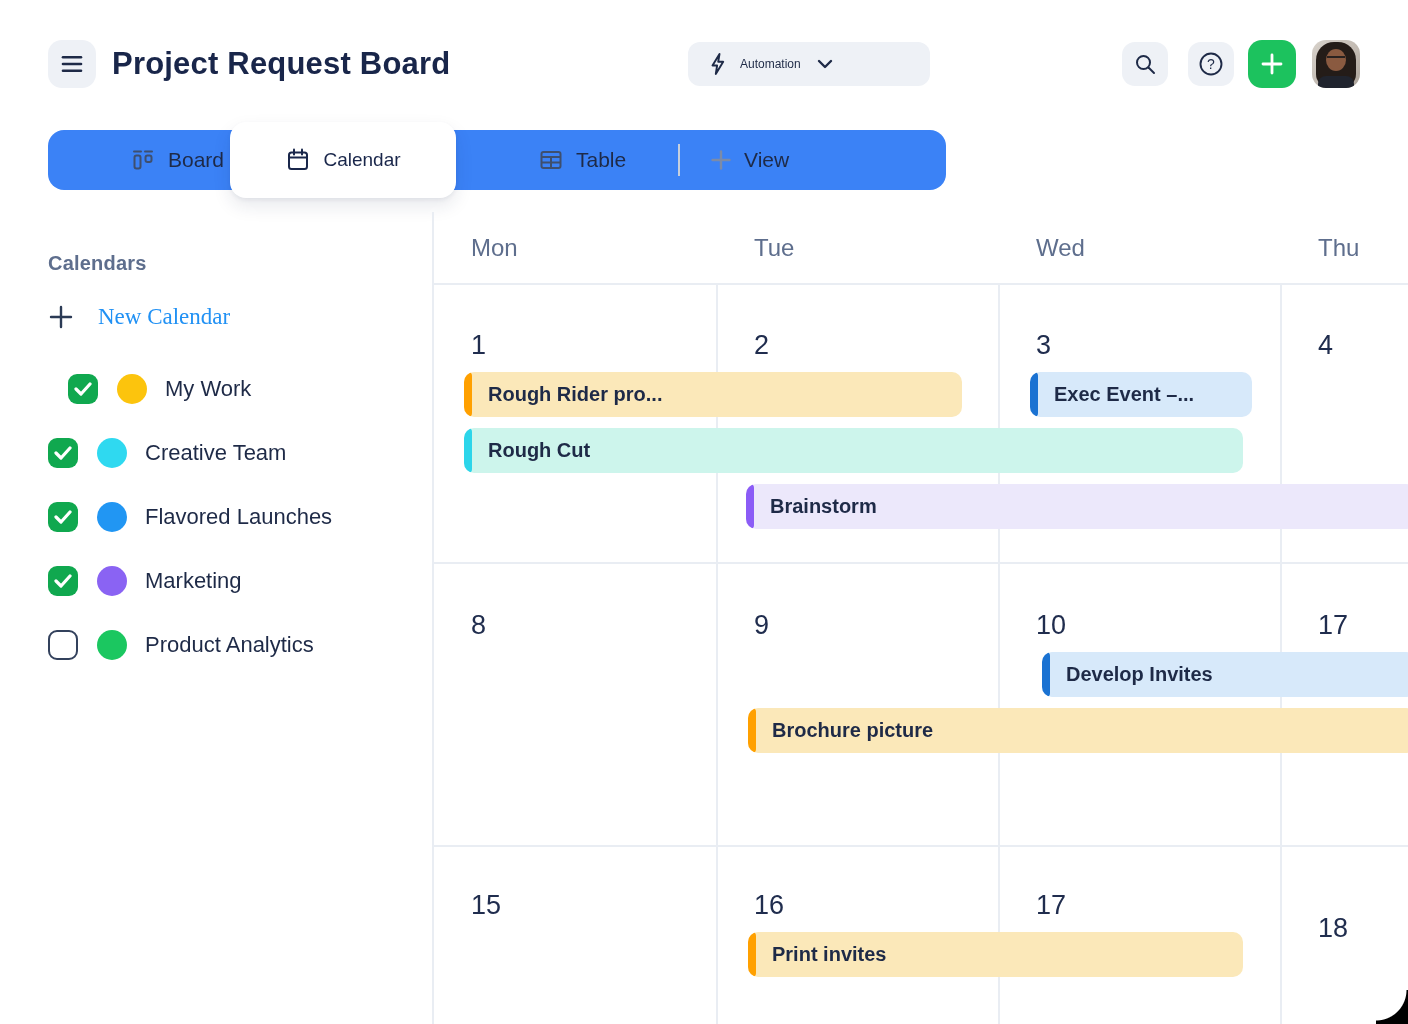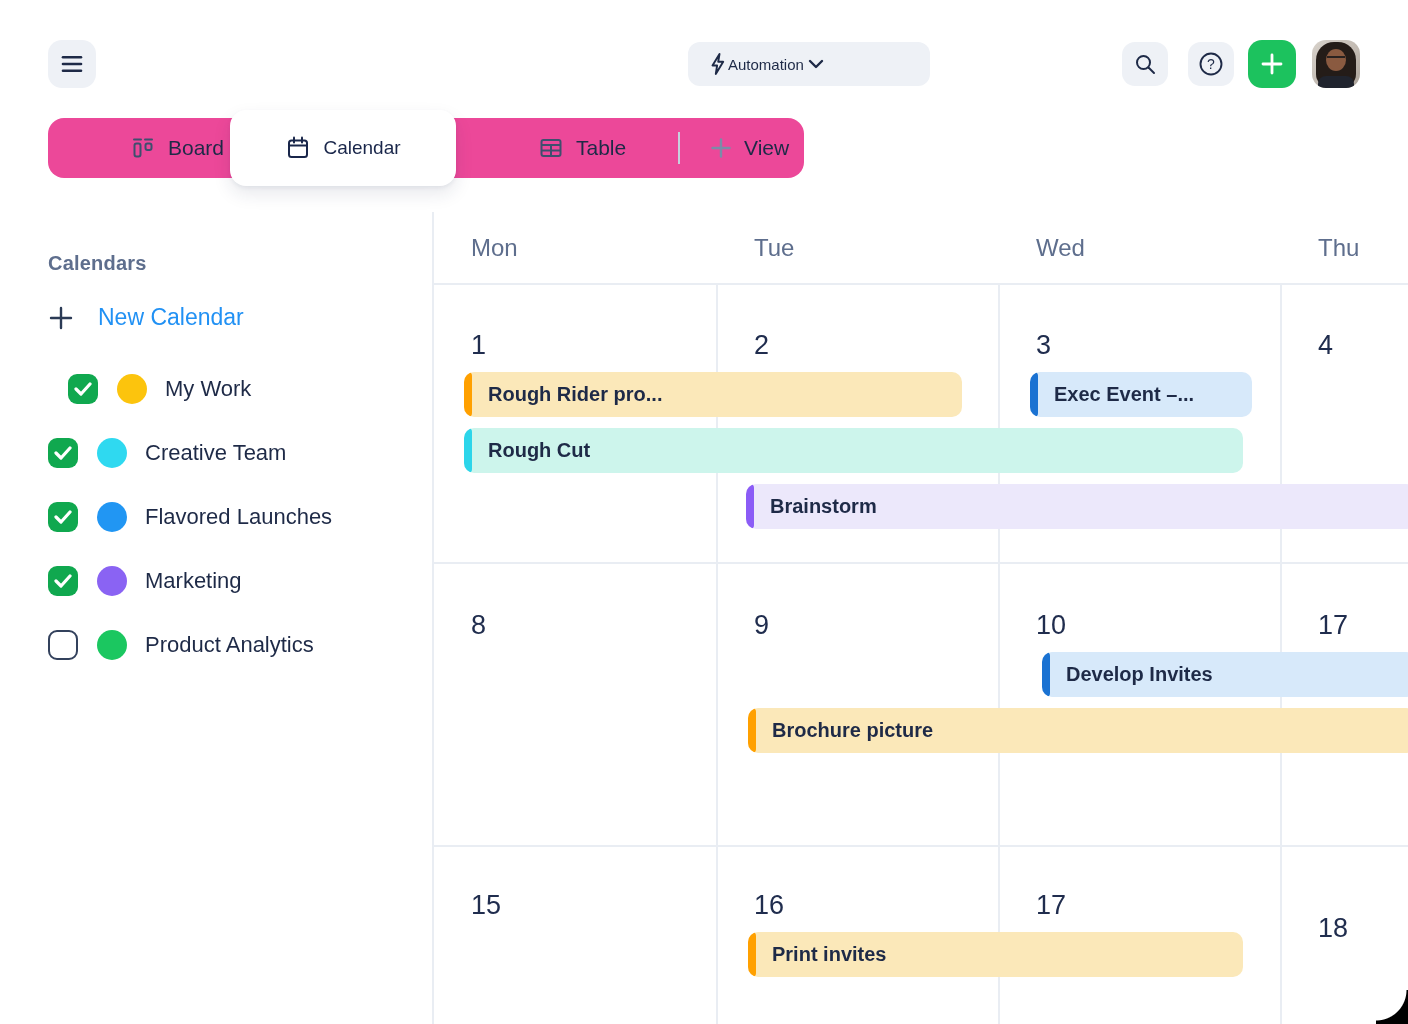--- a/index.html
+++ b/index.html
@@ -7,52 +7,52 @@
   body { font-family:"Liberation Sans", sans-serif; background:#ffffff; }
   .app { position:absolute; inset:0; width:1408px; height:1024px; background:#ffffff; overflow:hidden; }
 
   
   .icon-btn { position:absolute; background:#EEF1F6; border:none; border-radius:13px; cursor:pointer;
               display:flex; align-items:center; justify-content:center; }
   .hamburger { left:48px; top:40px; width:48px; height:48px; border-radius:14px; }
   .page-title { position:absolute; left:112px; top:46px; font-size:31px; font-weight:bold; color:#19264A; letter-spacing:0.2px; }
 
   .pill-btn { position:absolute; top:42px; height:44px; background:#EEF1F6; border:none; border-radius:12px;
-              display:flex; align-items:center; gap:0; padding:0 18px; cursor:pointer;
-              font-family:"Liberation Sans", sans-serif; font-size:15px; color:#1E2A47; }
+              display:flex; align-items:center; gap:12px; padding:0 18px; cursor:pointer;
+              font-family:"Liberation Sans", sans-serif; font-size:12px; color:#1E2A47; }
   .automation-btn { left:688px; width:242px; }
   .share-btn { left:954px; width:150px; }
   .search-btn { left:1122px; top:42px; width:46px; height:44px; }
   .help-btn { left:1188px; top:42px; width:46px; height:44px; }
   .plus-btn { left:1248px; top:40px; width:48px; height:48px; background:#1CC25E; border-radius:14px; }
   .avatar { position:absolute; left:1312px; top:40px; width:48px; height:48px; border-radius:14px; overflow:hidden;
             background:linear-gradient(135deg,#d8d2cb 0%,#c2bab2 55%,#aaa299 100%); cursor:pointer; }
   .avatar .hair { position:absolute; left:4px; top:2px; width:40px; height:46px; background:#241c18; border-radius:18px 18px 14px 14px; }
   .avatar .face { position:absolute; left:14px; top:9px; width:20px; height:22px; background:#8a5a40; border-radius:50%; }
   .avatar .glasses { position:absolute; left:15px; top:16px; width:18px; height:5px; border-top:2px solid #2a2220; }
   .avatar .body { position:absolute; left:6px; bottom:-4px; width:36px; height:16px; background:#20242e; border-radius:8px 8px 0 0; }
 
   
-  .tabbar { position:absolute; left:48px; top:118px; width:756px; height:60px; background:#ec4899; border-radius:16px; }
+  .tabbar { position:absolute; left:48px; top:130px; width:898px; height:60px; background:#3b82f6; border-radius:16px; }
   .tab { position:absolute; top:0; height:60px; display:flex; align-items:center; gap:12px; cursor:pointer;
          font-size:21px; color:#1E2A47; background:transparent; border:none; font-family:"Liberation Sans", sans-serif; }
   .tab-board { left:82px; }
   .tab-table { left:490px; }
   .tab-divider { position:absolute; left:630px; top:14px; width:2px; height:32px; background:#C6CFDD; }
   .tab-view { left:662px; }
   .tab-active { position:absolute; left:182px; top:-8px; width:226px; height:76px; background:#ffffff; border-radius:16px;
                 box-shadow:0 8px 18px rgba(25,38,74,0.10), 0 2px 4px rgba(25,38,74,0.06);
                 display:flex; align-items:center; justify-content:center; gap:12px; border:none; cursor:pointer;
                 font-size:19px; color:#19264A; font-family:"Liberation Sans", sans-serif; }
 
   
   .side-heading { position:absolute; left:48px; top:252px; font-size:20px; font-weight:bold; color:#5E6E8D; letter-spacing:0.2px; }
   .new-calendar { position:absolute; left:48px; top:304px; display:flex; align-items:center; gap:24px; cursor:pointer;
                   background:none; border:none; font-family:"Liberation Sans", sans-serif; }
-  .new-calendar span { font-size:23px; color:#2191F4; }
+  .new-calendar span { font-size:23px; color:#2191F4;font-family:Liberation Serif, serif; }
   .cal-item { position:absolute; left:48px; display:flex; align-items:center; cursor:pointer; height:32px; }
   .checkbox { width:30px; height:30px; border-radius:9px; display:flex; align-items:center; justify-content:center; flex:0 0 auto; }
   .checkbox.checked { background:#10A84F; }
   .checkbox.unchecked { background:#ffffff; border:2.5px solid #33415C; }
   .color-dot { width:30px; height:30px; border-radius:50%; margin-left:19px; flex:0 0 auto; }
   .cal-label { margin-left:18px; font-size:22px; color:#1E2A47; white-space:nowrap; }
 
   
   .grid-line { position:absolute; background:#E9EDF3; }
   .v-line { width:2px; top:283px; bottom:0; }
@@ -81,20 +81,21 @@
       <svg width="22" height="18" viewBox="0 0 22 18">
           <g stroke="#1E2A47" stroke-width="2.6" stroke-linecap="round">
             <line x1="2" y1="2.2" x2="20" y2="2.2"></line>
             <line x1="2" y1="9" x2="20" y2="9"></line>
             <line x1="2" y1="15.8" x2="20" y2="15.8"></line>
           </g>
         </svg>
     </span>
   </button>
 
+  <h1 class="page-title">Project Request Board</h1>
 
   <button class="pill-btn automation-btn">
     <span>
       <svg width="22" height="24" viewBox="0 0 22 24">
           <path d="M13.5 2 L6.5 13.5 h4.6 L9.8 22 l7.4-12.2 h-5 L13.5 2 z" fill="none" stroke="#1E2A47" stroke-width="1.9" stroke-linejoin="round"></path>
         </svg>
     </span>
     <span>Automation</span>
     <span style="margin-left:4px;">
       <svg width="16" height="10" viewBox="0 0 16 10">

